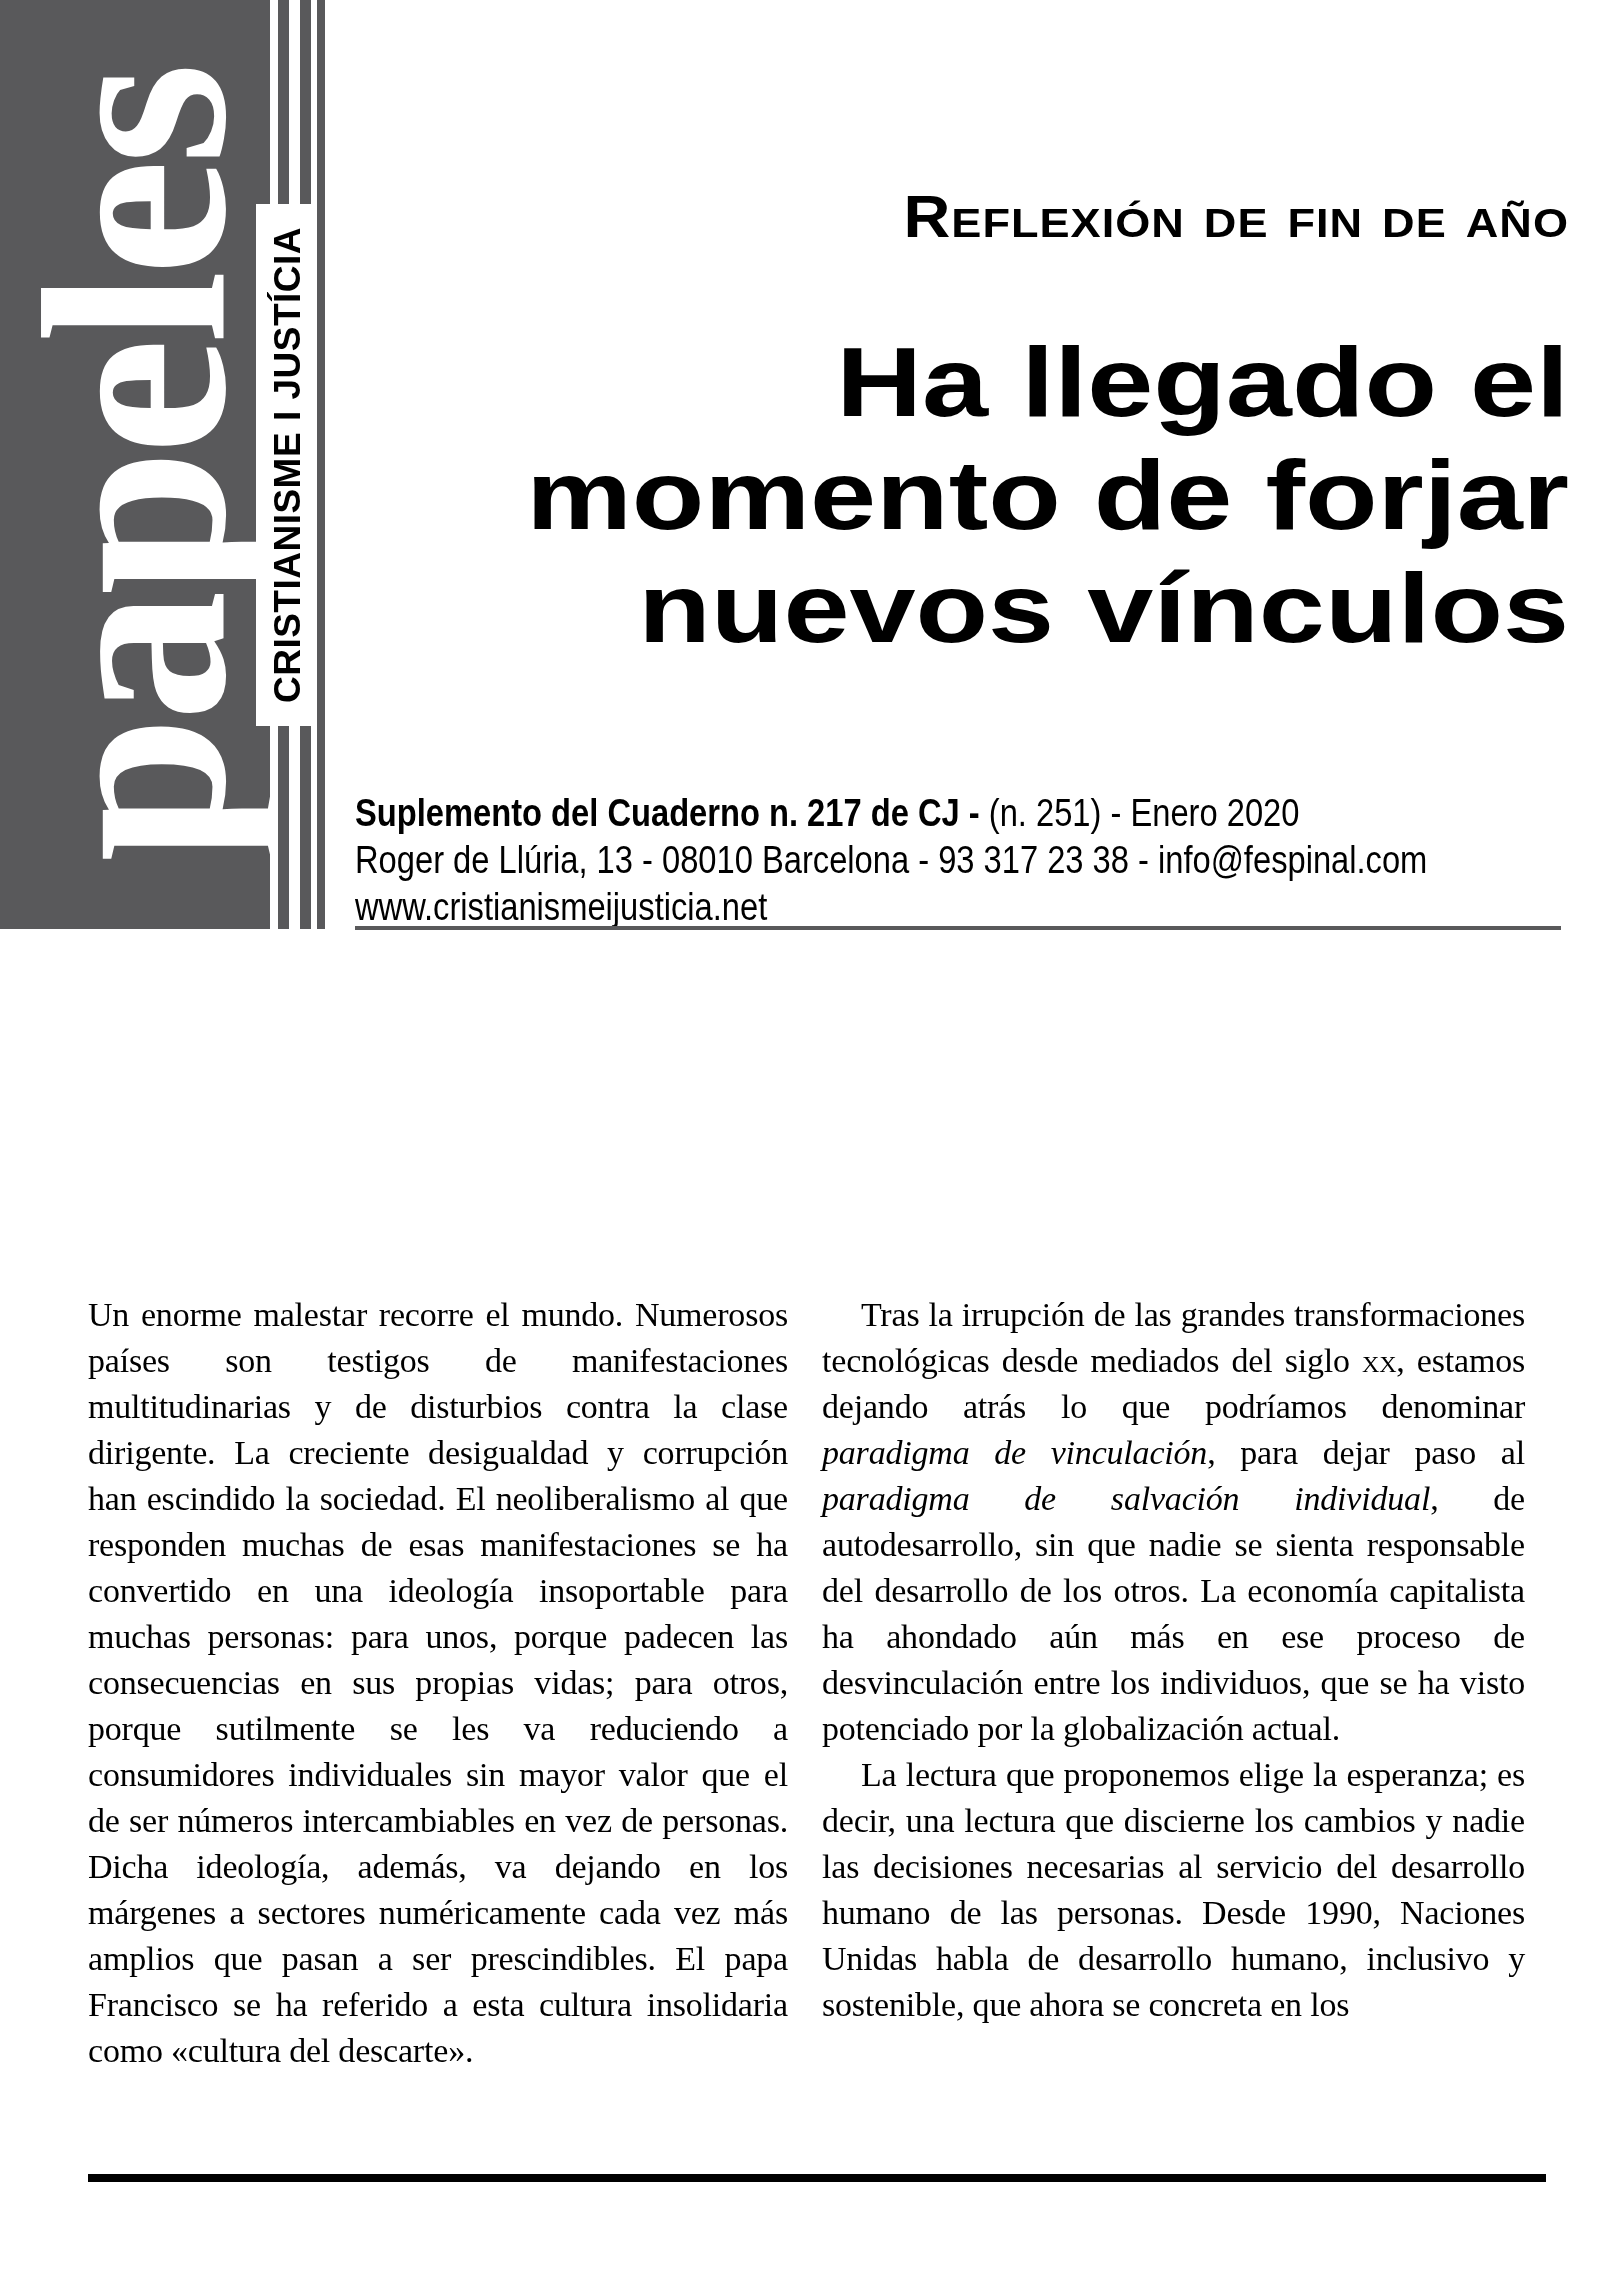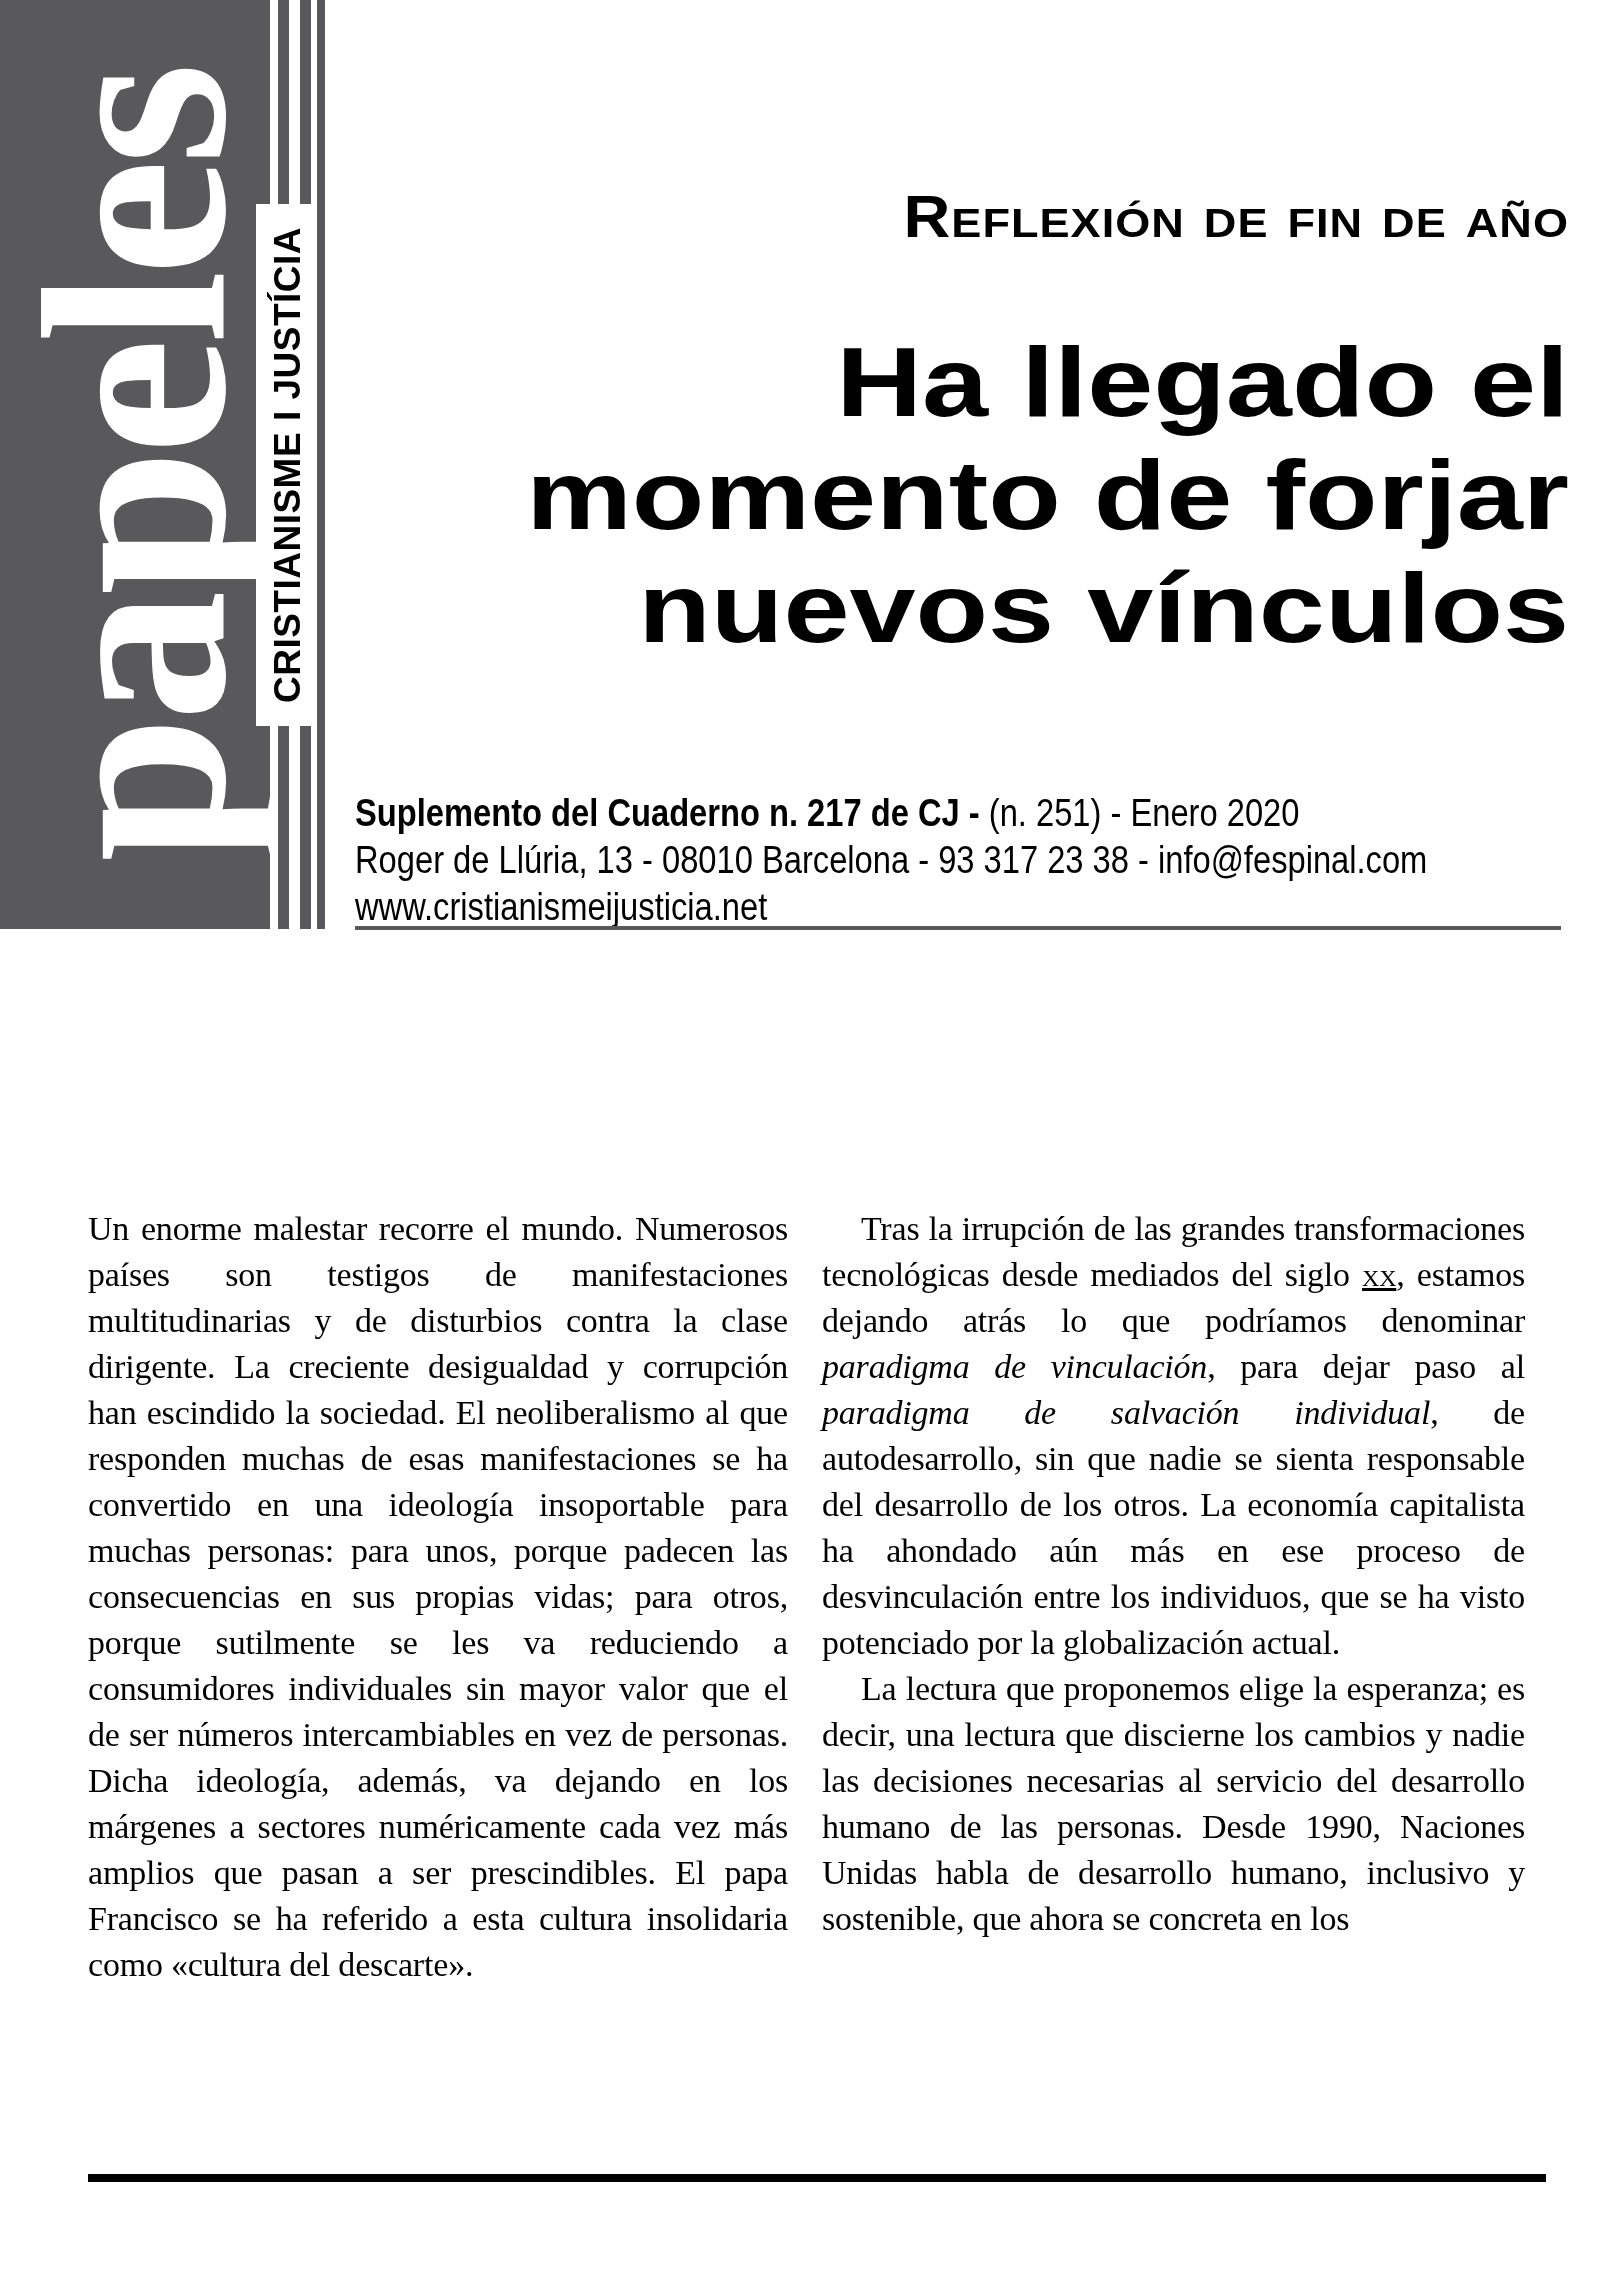--- a/index.html
+++ b/index.html
@@ -103,39 +103,39 @@
   .rule-gray {
     position: absolute;
     left: 355px; top: 926px;
     width: 1206px; height: 3.7px;
     background: #59595B;
   }
 
   
   .columns {
     position: absolute;
-    left: 88px; top: 1206px;
+    left: 88px; top: 1292px;
     width: 1446px; height: 897px;
     display: flex;
     gap: 34px;
     overflow: hidden;
   }
   .col {
     font-family: "Liberation Serif", serif;
     font-size: 34px;
     line-height: 46px;
     text-align: justify;
     letter-spacing: -0.2px;
   }
   .col.c1 { width: 700px; }
   .col.c2 { width: 703px; }
   .col p { margin: 0; }
   .col p.indent { text-indent: 39px; }
   .col .italic { font-style: italic; margin-top: 19px; }
-  .col .smallcaps { font-variant: small-caps; text-decoration: underline; }
+  .col .smallcaps { font-variant: small-caps; }
 
   .rule-black {
     position: absolute;
     left: 88px; top: 2174px;
     width: 1458px; height: 8.3px;
     background: #000000;
   }
 </style>
 </head>
 <body>

